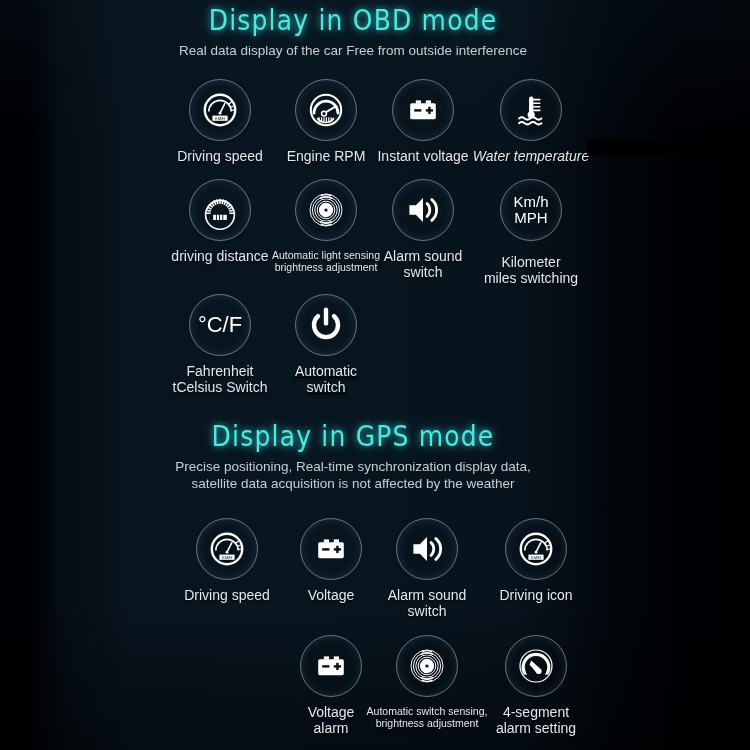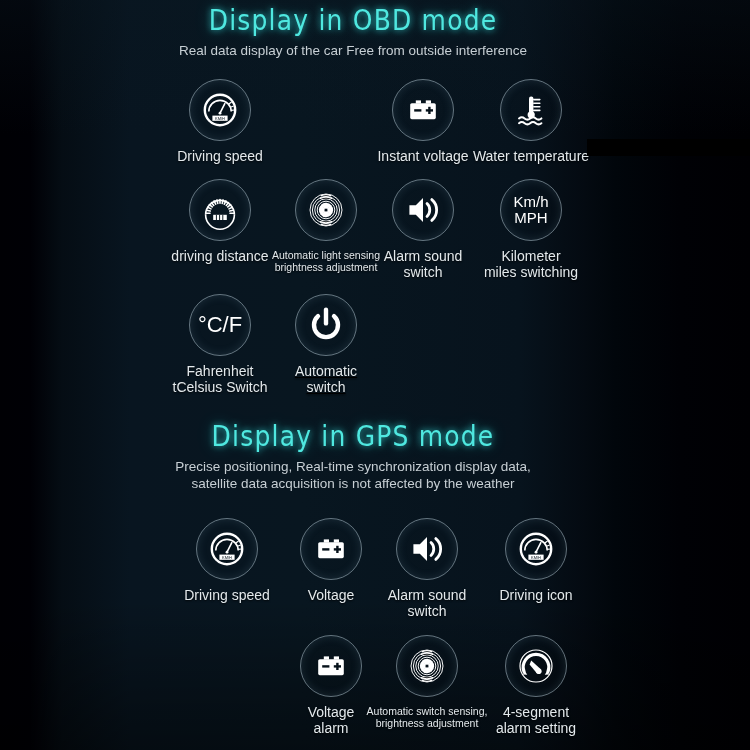--- a/index.html
+++ b/index.html
@@ -116,37 +116,60 @@
                 </g>
                 <path d="M50 58 L62 34" stroke="#ffffff" stroke-width="4" stroke-linecap="round"></path>
                 <circle cx="50" cy="58" r="3.5" fill="#ffffff"></circle>
                 <rect x="31" y="64" width="38" height="13" fill="#ffffff"></rect>
                 <text x="50" y="74" font-size="10" font-family="Liberation Sans, sans-serif" fill="#05111a" text-anchor="middle">KM/H</text>
               </svg>
             </div>
           </div>
           <div class="cap md" style="margin-top: 8px;">Driving speed</div>
         </div>
+        <div class="cell" style="left: 241px; top: 20px; width: 170px;">
+          <div class="iconwrap" style="width: 62px; height: 62px;">
+            <div class="ring"></div>
+            <div style="position: relative;">
+              <svg class="glyph" width="40" height="40" viewBox="0 0 100 100">
+                <circle cx="50" cy="50" r="38" fill="none" stroke="#ffffff" stroke-width="5"></circle>
+                <path d="M20 58 A30 30 0 0 1 80 58" fill="none" stroke="#ffffff" stroke-width="7" stroke-linecap="round"></path>
+                <path d="M46 58 L76 40" stroke="#ffffff" stroke-width="5" stroke-linecap="round"></path>
+                <circle cx="45" cy="59" r="6" fill="#05111a" stroke="#ffffff" stroke-width="4"></circle>
+                <g stroke="#ffffff" stroke-width="3">
+                  <line x1="33" y1="68" x2="33" y2="80"></line>
+                  <line x1="39" y1="68" x2="39" y2="80"></line>
+                  <line x1="45" y1="68" x2="45" y2="80"></line>
+                  <line x1="51" y1="68" x2="51" y2="80"></line>
+                  <line x1="57" y1="68" x2="57" y2="80"></line>
+                  <line x1="63" y1="68" x2="63" y2="80"></line>
+                </g>
+                <path d="M28 70 A24 22 0 0 0 70 70" fill="none" stroke="#ffffff" stroke-width="4"></path>
+              </svg>
+            </div>
+          </div>
+          <div class="cap md" style="margin-top: 8px;">Engine RPM</div>
+        </div>
         <div class="cell" style="left: 338px; top: 20px; width: 170px;">
           <div class="iconwrap" style="width: 62px; height: 62px;">
             <div class="ring"></div>
             <div style="position: relative;">
               <svg class="glyph" width="40" height="40" viewBox="0 0 100 100">
                 <rect x="32" y="26" width="13" height="8" fill="#ffffff"></rect>
                 <rect x="57" y="26" width="13" height="8" fill="#ffffff"></rect>
                 <rect x="18" y="33" width="64" height="40" rx="4" fill="#ffffff"></rect>
                 <rect x="28" y="48" width="18" height="6" fill="#05111a"></rect>
                 <rect x="57" y="48" width="18" height="6" fill="#05111a"></rect>
                 <rect x="63" y="42" width="6" height="18" fill="#05111a"></rect>
               </svg>
             </div>
           </div>
           <div class="cap md" style="margin-top: 8px;">Instant voltage</div>
         </div>
-        <div class="cell" style="left: 446px; top: 20px; width: 170px;">
+        <div class="cell" style="left: 446px; top: 20px; width: 170px; font-style: italic;">
           <div class="iconwrap" style="width: 62px; height: 62px;">
             <div class="ring"></div>
             <div style="position: relative;">
               <svg class="glyph" width="40" height="40" viewBox="0 0 100 100">
                 <rect x="45" y="16" width="11" height="44" rx="5" fill="#ffffff"></rect>
                 <circle cx="50.5" cy="62" r="9" fill="#ffffff"></circle>
                 <g stroke="#ffffff" stroke-width="4" stroke-linecap="round">
                   <line x1="57" y1="24" x2="72" y2="24"></line>
                   <line x1="57" y1="33" x2="72" y2="33"></line>
                   <line x1="57" y1="42" x2="72" y2="42"></line>
@@ -241,21 +264,21 @@
 switch</div>
         </div>
         <div class="cell" style="left: 446px; top: 120px; width: 170px;">
           <div class="iconwrap" style="width: 62px; height: 62px;">
             <div class="ring"></div>
             <div style="position: relative;">
               <div class="txtglyph glyph" style="white-space:pre-line;font-size:15px;">Km/h
 MPH</div>
             </div>
           </div>
-          <div class="cap md" style="margin-top: 8px;">Kilometer
+          <div class="cap md" style="margin-top: 14px;">Kilometer
 miles switching</div>
         </div>
         <div class="cell" style="left: 135px; top: 235px; width: 170px;">
           <div class="iconwrap" style="width: 62px; height: 62px;">
             <div class="ring"></div>
             <div style="position: relative;">
               <div class="txtglyph glyph" style="white-space:pre-line;font-size:22px;">°C/F</div>
             </div>
           </div>
           <div class="cap md" style="margin-top: 8px;">Fahrenheit

